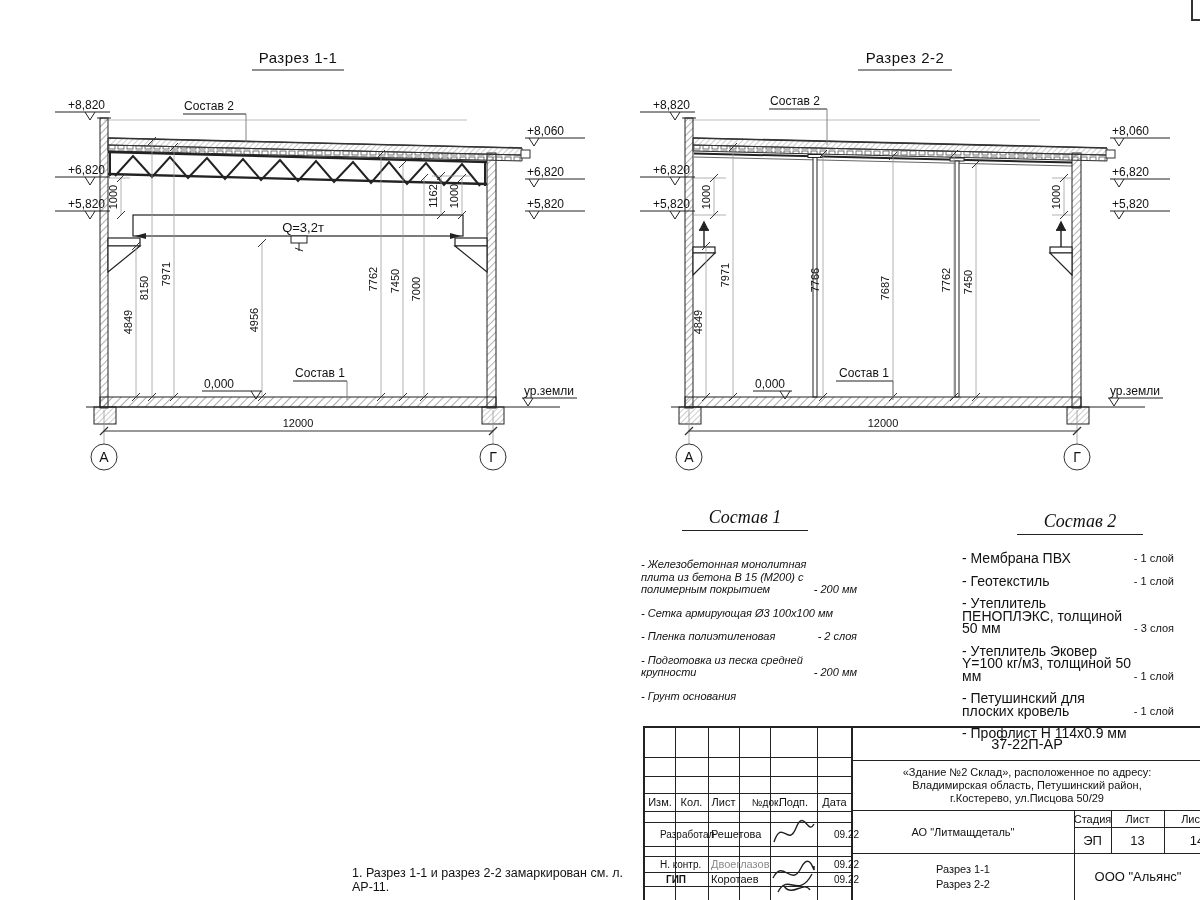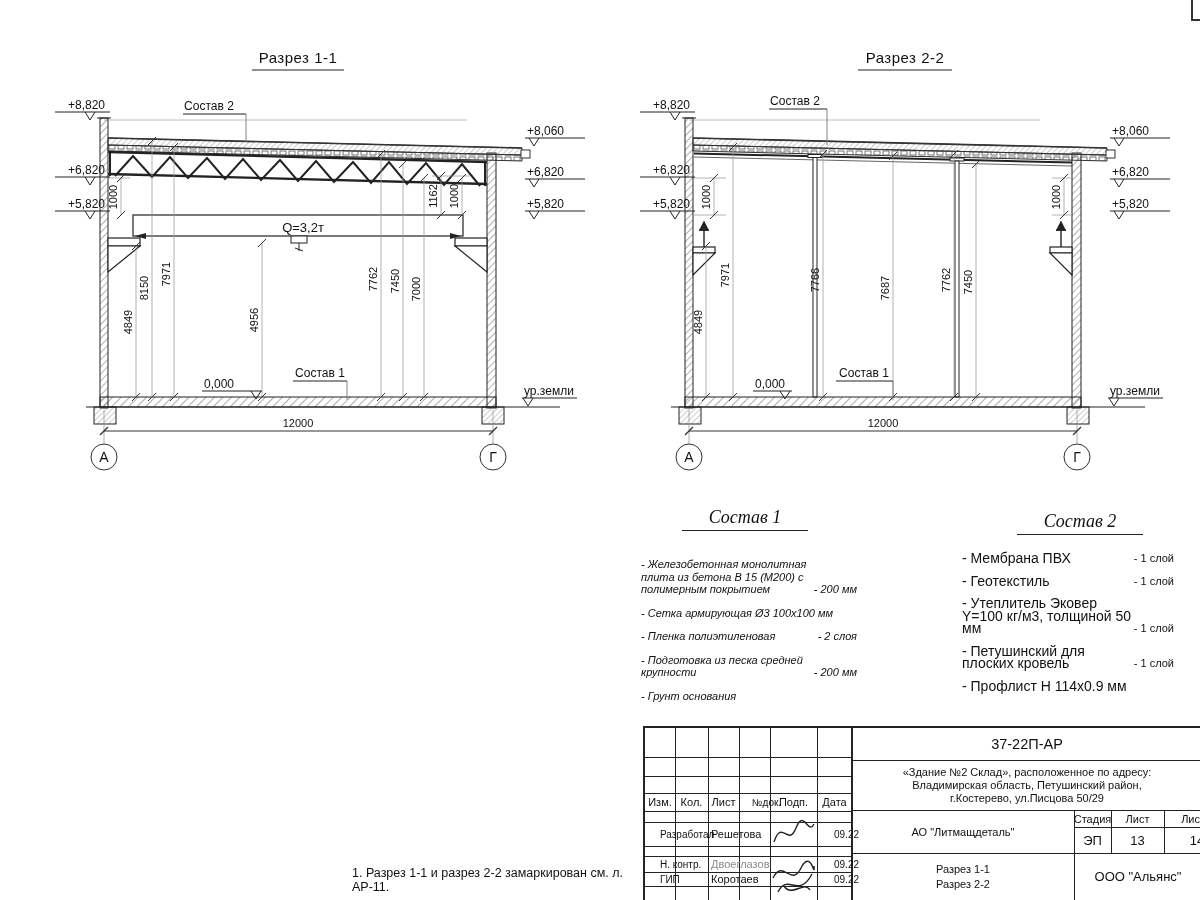--- a/index.html
+++ b/index.html
@@ -446,20 +446,25 @@
     <div class="nm">- Мембрана ПВХ</div>
     <div class="sp"></div>
       <div class="qt">- 1 слой</div>
   </div>
   <div class="row">
     <div class="nm">- Геотекстиль</div>
     <div class="sp"></div>
       <div class="qt">- 1 слой</div>
   </div>
   <div class="row">
+    <div class="nm">- Утеплитель ПЕНОПЛЭКС, толщиной 50 мм</div>
+    <div class="sp"></div>
+      <div class="qt">- 3 слоя</div>
+  </div>
+  <div class="row">
     <div class="nm">- Утеплитель Эковер Y=100 кг/м3, толщиной 50 мм</div>
     <div class="sp"></div>
       <div class="qt">- 1 слой</div>
   </div>
   <div class="row">
     <div class="nm">- Петушинский для плоских кровель</div>
     <div class="sp"></div>
       <div class="qt">- 1 слой</div>
   </div>
   <div class="row">
@@ -505,21 +510,21 @@
   <div class="cellT s11" style="left:172px;top:65px;width:35px;height:18px;">Дата</div>
 
   <div class="cellL s10" style="left:3px;top:94px;width:60px;height:24px;">Разработал</div>
   <div class="cellL s11" style="left:66px;top:94px;width:58px;height:24px;">Решетова</div>
   <div class="cellT s10" style="left:172px;top:94px;width:35px;height:24px;">09.22</div>
 
   <div class="cellL s10" style="left:3px;top:128px;width:60px;height:16px;">Н. контр.</div>
   <div class="cellL s11 gray" style="left:66px;top:128px;width:60px;height:16px;">Двоеглазов</div>
   <div class="cellT s10" style="left:172px;top:128px;width:35px;height:16px;">09.22</div>
 
-  <div class="cellL s10" style="left:3px;top:144px;width:60px;height:14px;">ГИП</div>
+  <div class="cellL s10" style="left:9px;top:144px;width:60px;height:14px;font-weight:bold;">ГИП</div>
   <div class="cellL s11" style="left:66px;top:144px;width:60px;height:14px;">Коротаев</div>
   <div class="cellT s10" style="left:172px;top:144px;width:35px;height:14px;">09.22</div>
 
   <svg class="abs" style="left:125px;top:88px;" width="47" height="84" viewBox="0 0 47 84">
     <path d="M4,26 C12,2 18,32 26,12 S38,20 44,8" fill="none" stroke="#222" stroke-width="1.4"></path>
     <path d="M3,62 C13,42 21,72 31,52 S45,64 44,50" fill="none" stroke="#222" stroke-width="1.4"></path>
     <path d="M8,76 C18,56 28,84 42,58 M14,70 C22,82 34,64 40,74" fill="none" stroke="#222" stroke-width="1.4"></path>
   </svg>
 
   <div class="cellT s14" style="left:207px;top:0;width:350px;height:32px;">37-22П-АР</div>

